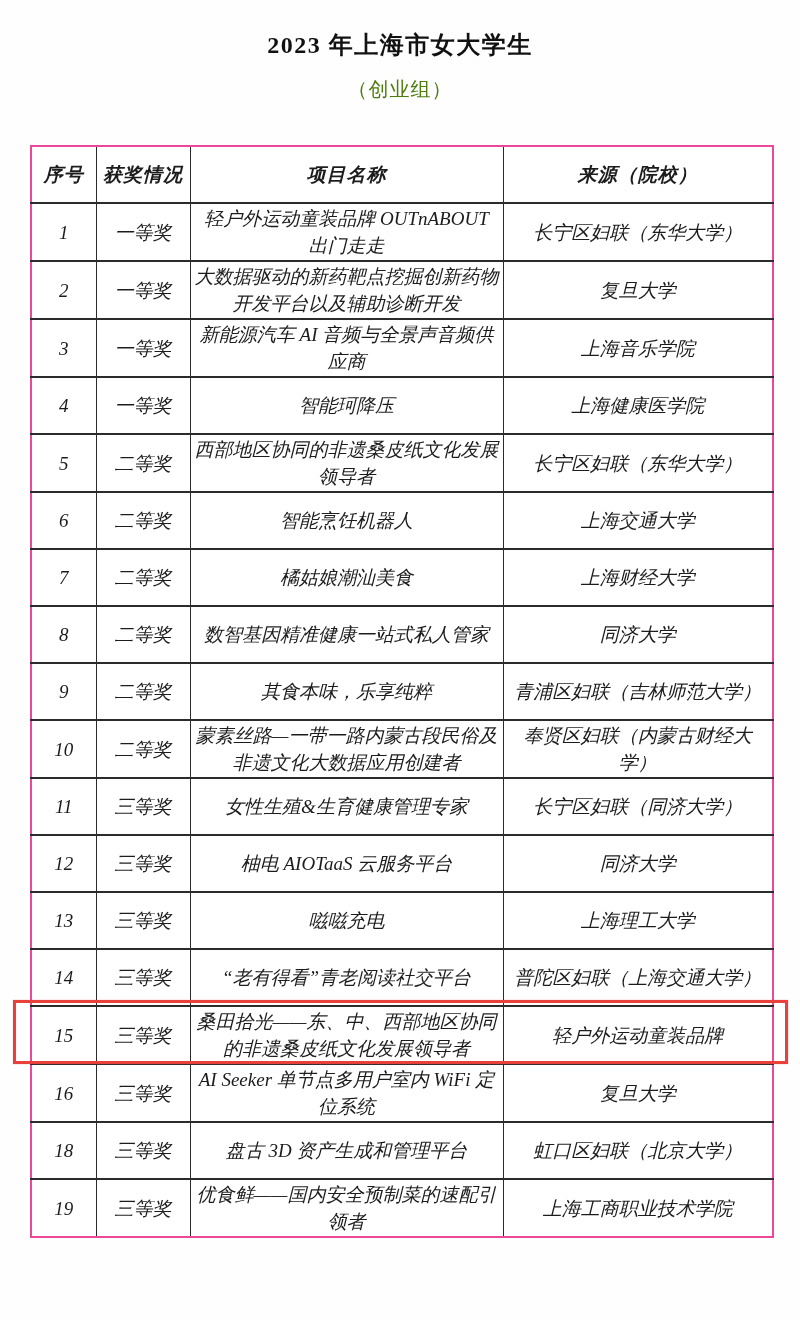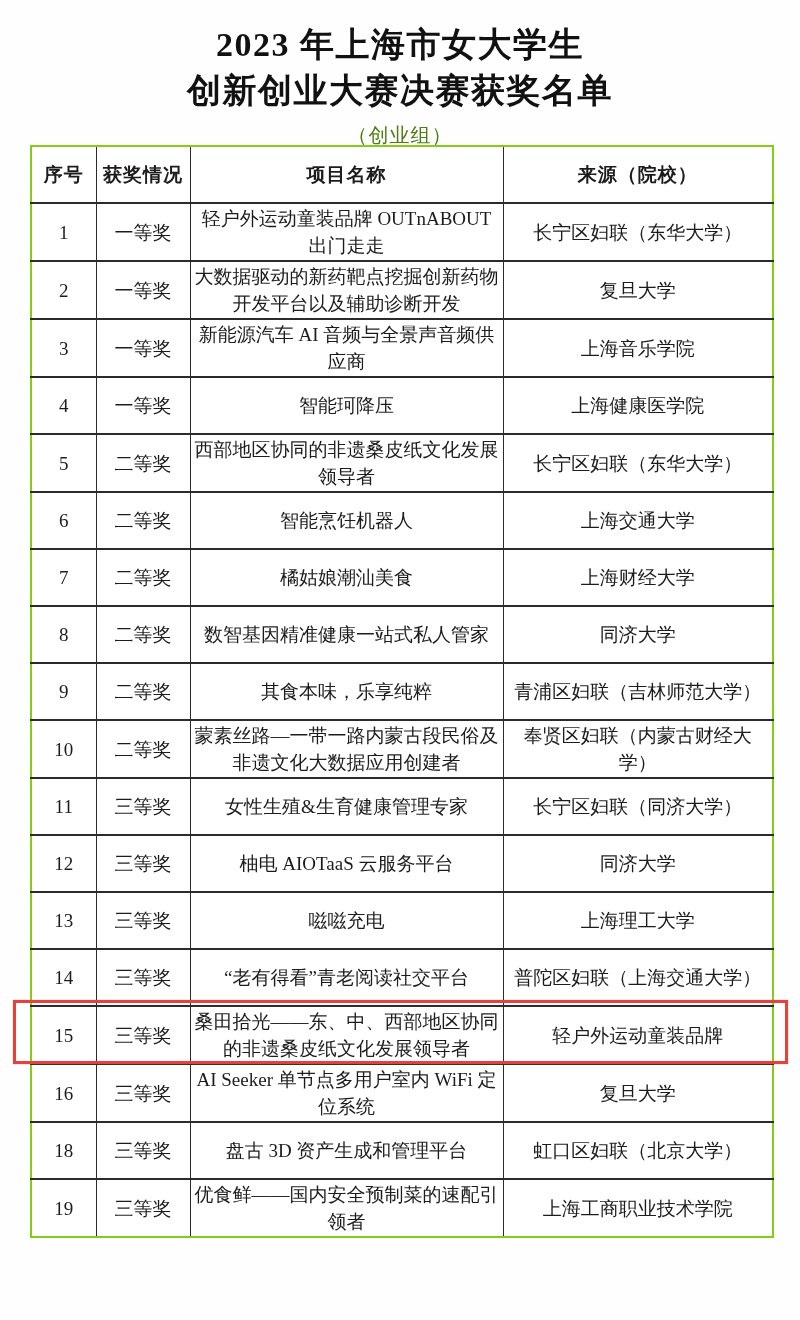--- a/index.html
+++ b/index.html
@@ -8,21 +8,21 @@
     background:#fefefe;
     font-family:"Liberation Serif","DejaVu Serif",serif;
     color:#1c1c1c;
     -webkit-font-smoothing:antialiased;
   }
   .page{position:relative;width:800px;height:1320px;overflow:hidden;}
 
   
   .title-block{position:absolute;top:22px;left:0;width:800px;text-align:center;}
   .title-line{
-    font-size:34px;font-weight:bold;letter-spacing:1.5px;
+    font-size:24px;font-weight:bold;letter-spacing:1.5px;
     line-height:46px;color:#111;
   }
   .subtitle{
     font-size:20px;font-weight:normal;letter-spacing:1px;
     line-height:30px;margin-top:6px;color:#4d7c0f;
   }
 
   
   table.award-table{
     position:absolute;left:30px;top:145px;
@@ -36,21 +36,21 @@
   .award-table col.c3{width:270px;}
   .award-table th,.award-table td{
     border-left:1.5px solid #2b2b2b;
     border-top:2px solid #2b2b2b;
     text-align:center;vertical-align:middle;
     font-size:19px;line-height:27px;
     padding:1px 4px;
     height:53px; 
     overflow:hidden;
   }
-  .award-table{border:2px solid #84cc16;}
+  .award-table{border:2px solid #ec4899;font-style:italic;}
   .award-table th{font-weight:bold;font-size:19px;letter-spacing:1px;}
   .award-table td{font-weight:normal;}
   .award-table tr > *:first-child{border-left:none;}
   .award-table thead th{border-top:none;}
 
   
   .highlight-box{
     position:absolute;
     left:13px;top:1000px;
     width:769px;height:58px;
@@ -61,21 +61,20 @@
     z-index:5;
   }
 </style>
 </head>
 <body>
 
 <div class="page">
 
   <div class="title-block">
     <div class="title-line">2023 年上海市女大学生</div>
-    <div class="title-line">创新创业大赛决赛获奖名单</div>
     <div class="subtitle">（创业组）</div>
   </div>
 
   <table class="award-table">
     <colgroup>
       <col class="c0">
         <col class="c1">
         <col class="c2">
         <col class="c3">
     </colgroup>

